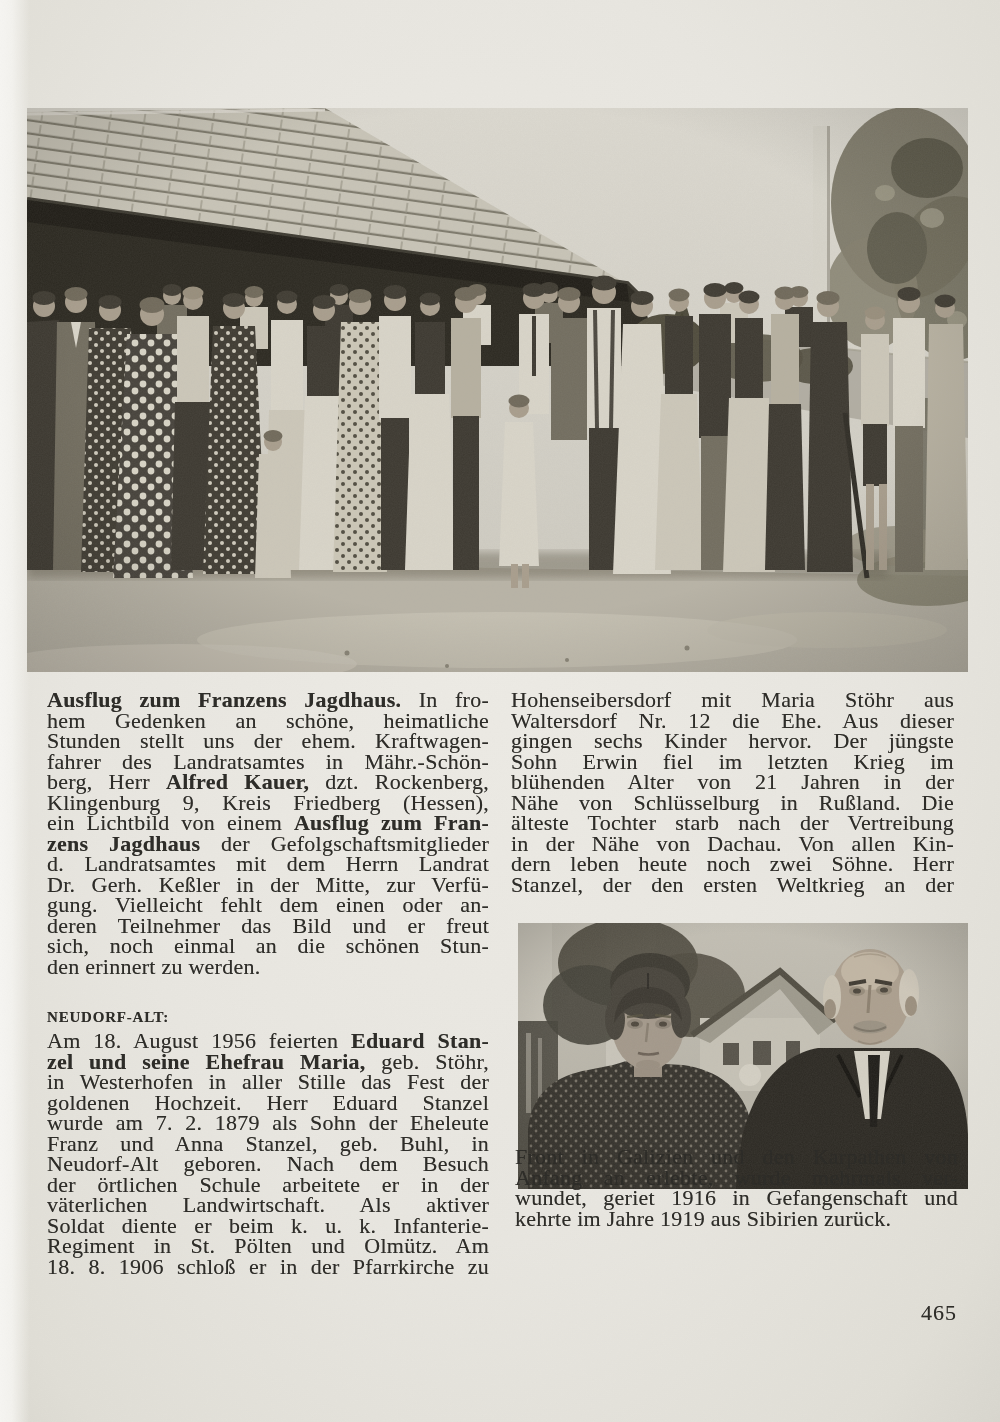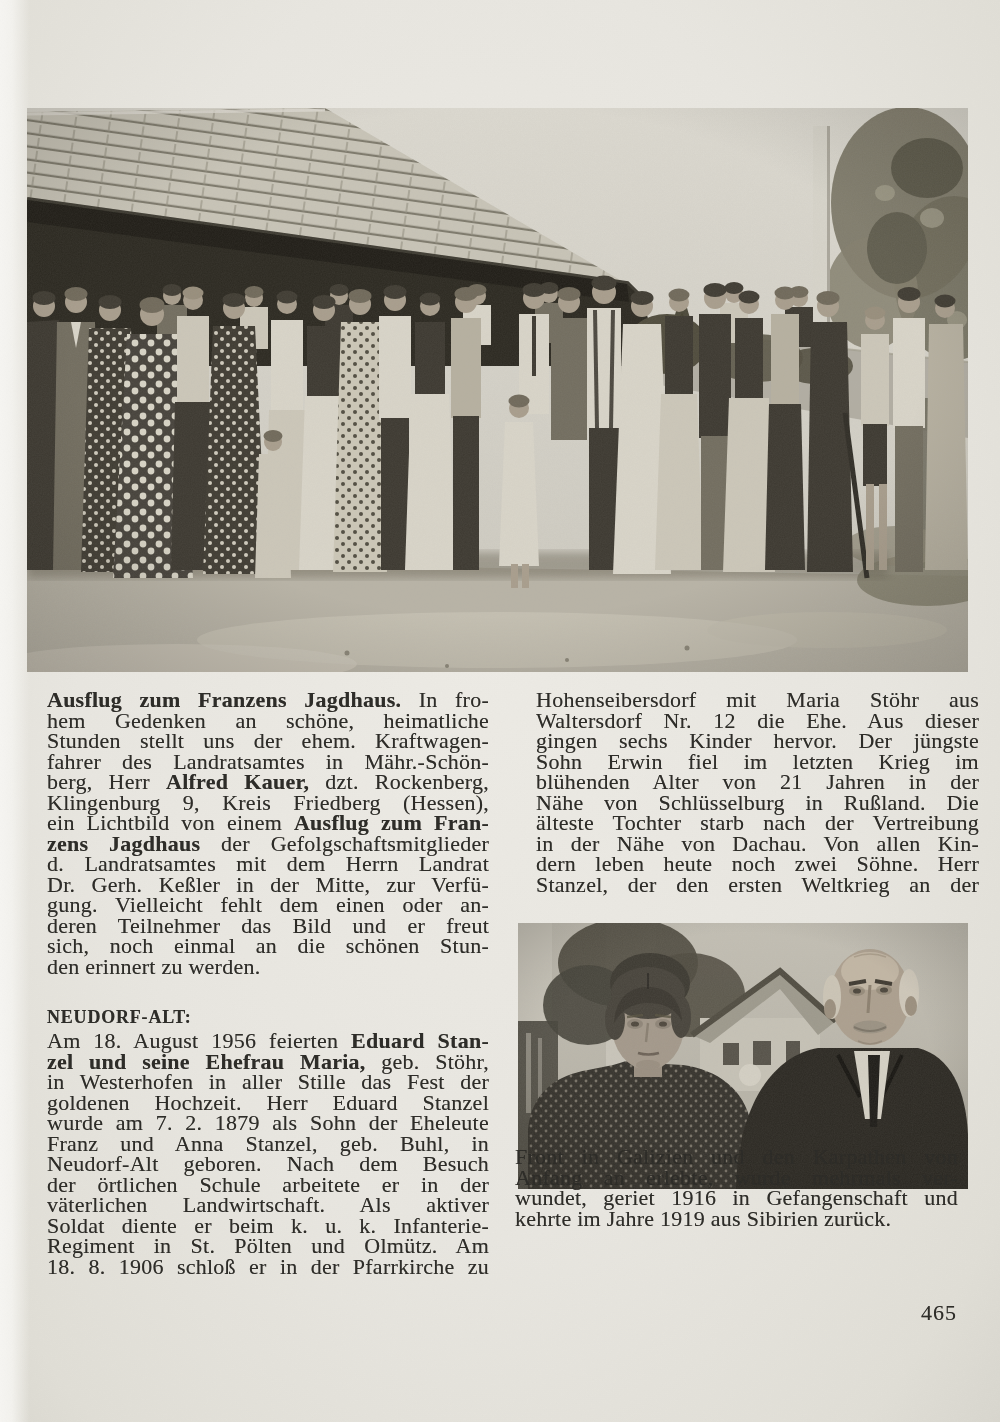--- a/index.html
+++ b/index.html
@@ -13,21 +13,21 @@
   .gutter{position:absolute;left:0;top:0;width:30px;height:1422px;
     background:linear-gradient(90deg,#f6f5f2 0%,#f3f2ee 40%,rgba(243,242,238,0) 100%);}
   .photo{position:absolute;}
   .photo svg{display:block;}
   .col{position:absolute;}
   .tl{height:20.5px;line-height:20.5px;font-size:22px;letter-spacing:0.25px;
       text-align:justify;text-align-last:justify;white-space:normal;
       text-shadow:0 0 0.5px rgba(42,40,36,0.45);}
   .tl.last{text-align-last:left;}
   .tl b{font-weight:bold;}
-  .heading{margin:29px 0 0 0;font-size:18px;line-height:22px;font-weight:bold;
+  .heading{margin:29px 0 0 0;font-size:15px;line-height:22px;font-weight:bold;
       letter-spacing:0.8px;text-shadow:0 0 0.5px rgba(42,40,36,0.5);}
   .para2{margin-top:3px;}
   #pageno{position:absolute;top:1300px;right:43px;font-size:22px;letter-spacing:1px;
       text-shadow:0 0 0.5px rgba(42,40,36,0.45);}
   #overlay{position:absolute;left:0;top:0;pointer-events:none;}
 </style>
 </head>
 <body>
 
 <div id="page">
@@ -364,21 +364,21 @@
         <div class="tl"><span>Franz und Anna Stanzel, geb. Buhl, in</span></div>
         <div class="tl"><span>Neudorf-Alt geboren. Nach dem Besuch</span></div>
         <div class="tl"><span>der örtlichen Schule arbeitete er in der</span></div>
         <div class="tl"><span>väterlichen Landwirtschaft. Als aktiver</span></div>
         <div class="tl"><span>Soldat diente er beim k. u. k. Infanterie-</span></div>
         <div class="tl"><span>Regiment in St. Pölten und Olmütz. Am</span></div>
         <div class="tl"><span>18. 8. 1906 schloß er in der Pfarrkirche zu</span></div>
       </div>
   </div>
 
-  <div class="col" style="left:536px;top:690px;width:443px">
+  <div class="col" style="left:511px;top:690px;width:443px">
     <div>
         <div class="tl"><span>Hohenseibersdorf mit Maria Stöhr aus</span></div>
         <div class="tl"><span>Waltersdorf Nr. 12 die Ehe. Aus dieser</span></div>
         <div class="tl"><span>gingen sechs Kinder hervor. Der jüngste</span></div>
         <div class="tl"><span>Sohn Erwin fiel im letzten Krieg im</span></div>
         <div class="tl"><span>blühenden Alter von 21 Jahren in der</span></div>
         <div class="tl"><span>Nähe von Schlüsselburg in Rußland. Die</span></div>
         <div class="tl"><span>älteste Tochter starb nach der Vertreibung</span></div>
         <div class="tl"><span>in der Nähe von Dachau. Von allen Kin-</span></div>
         <div class="tl"><span>dern leben heute noch zwei Söhne. Herr</span></div>

